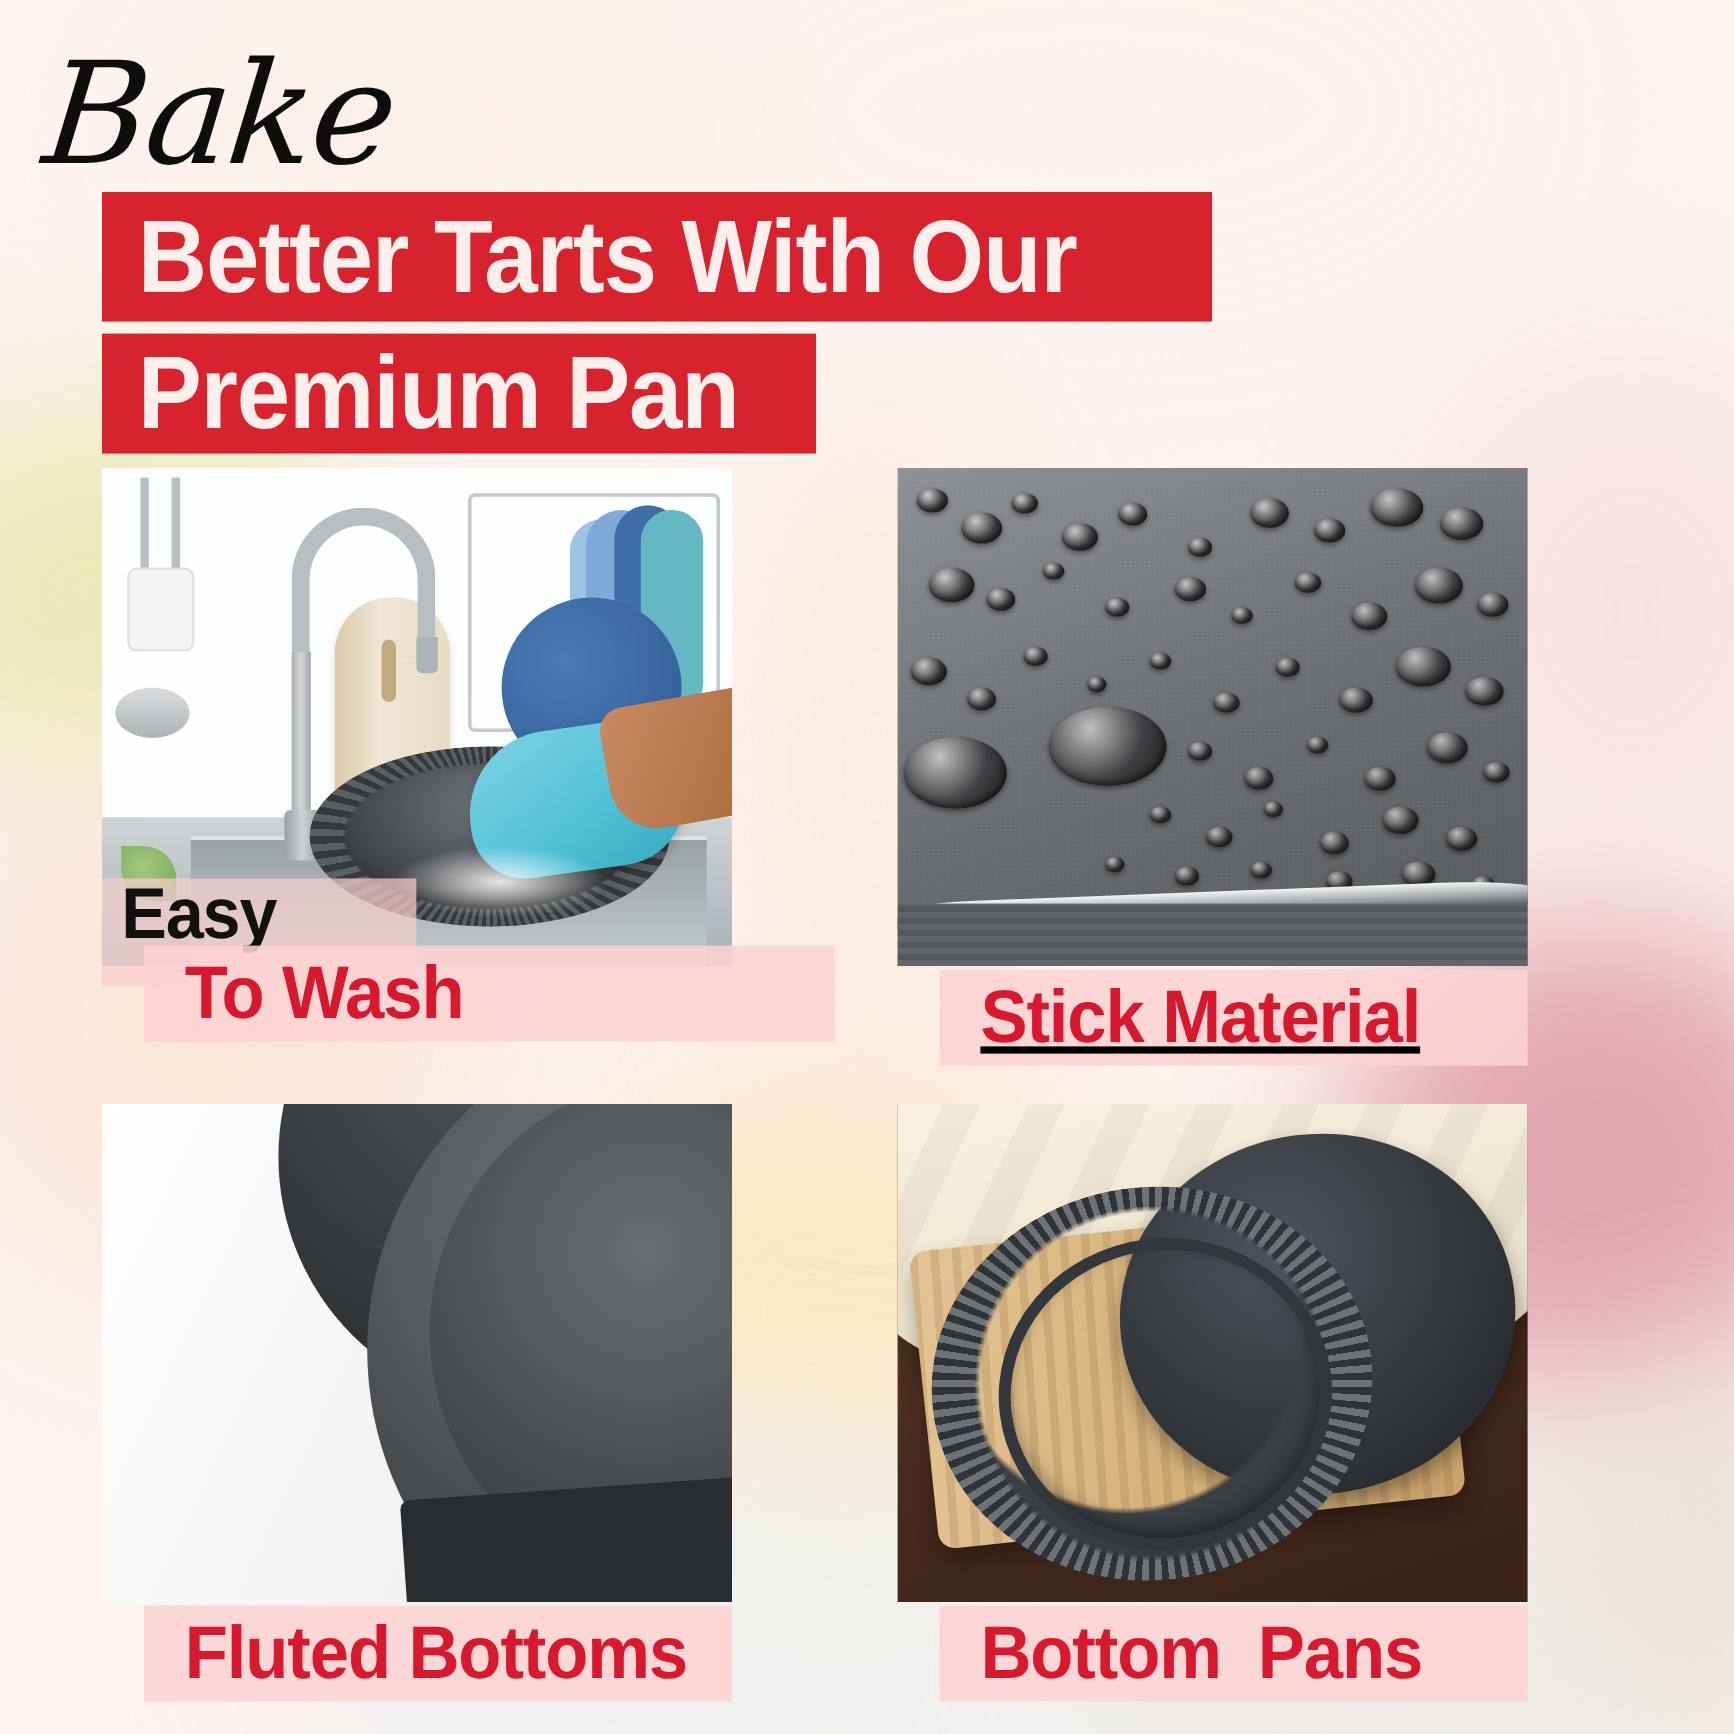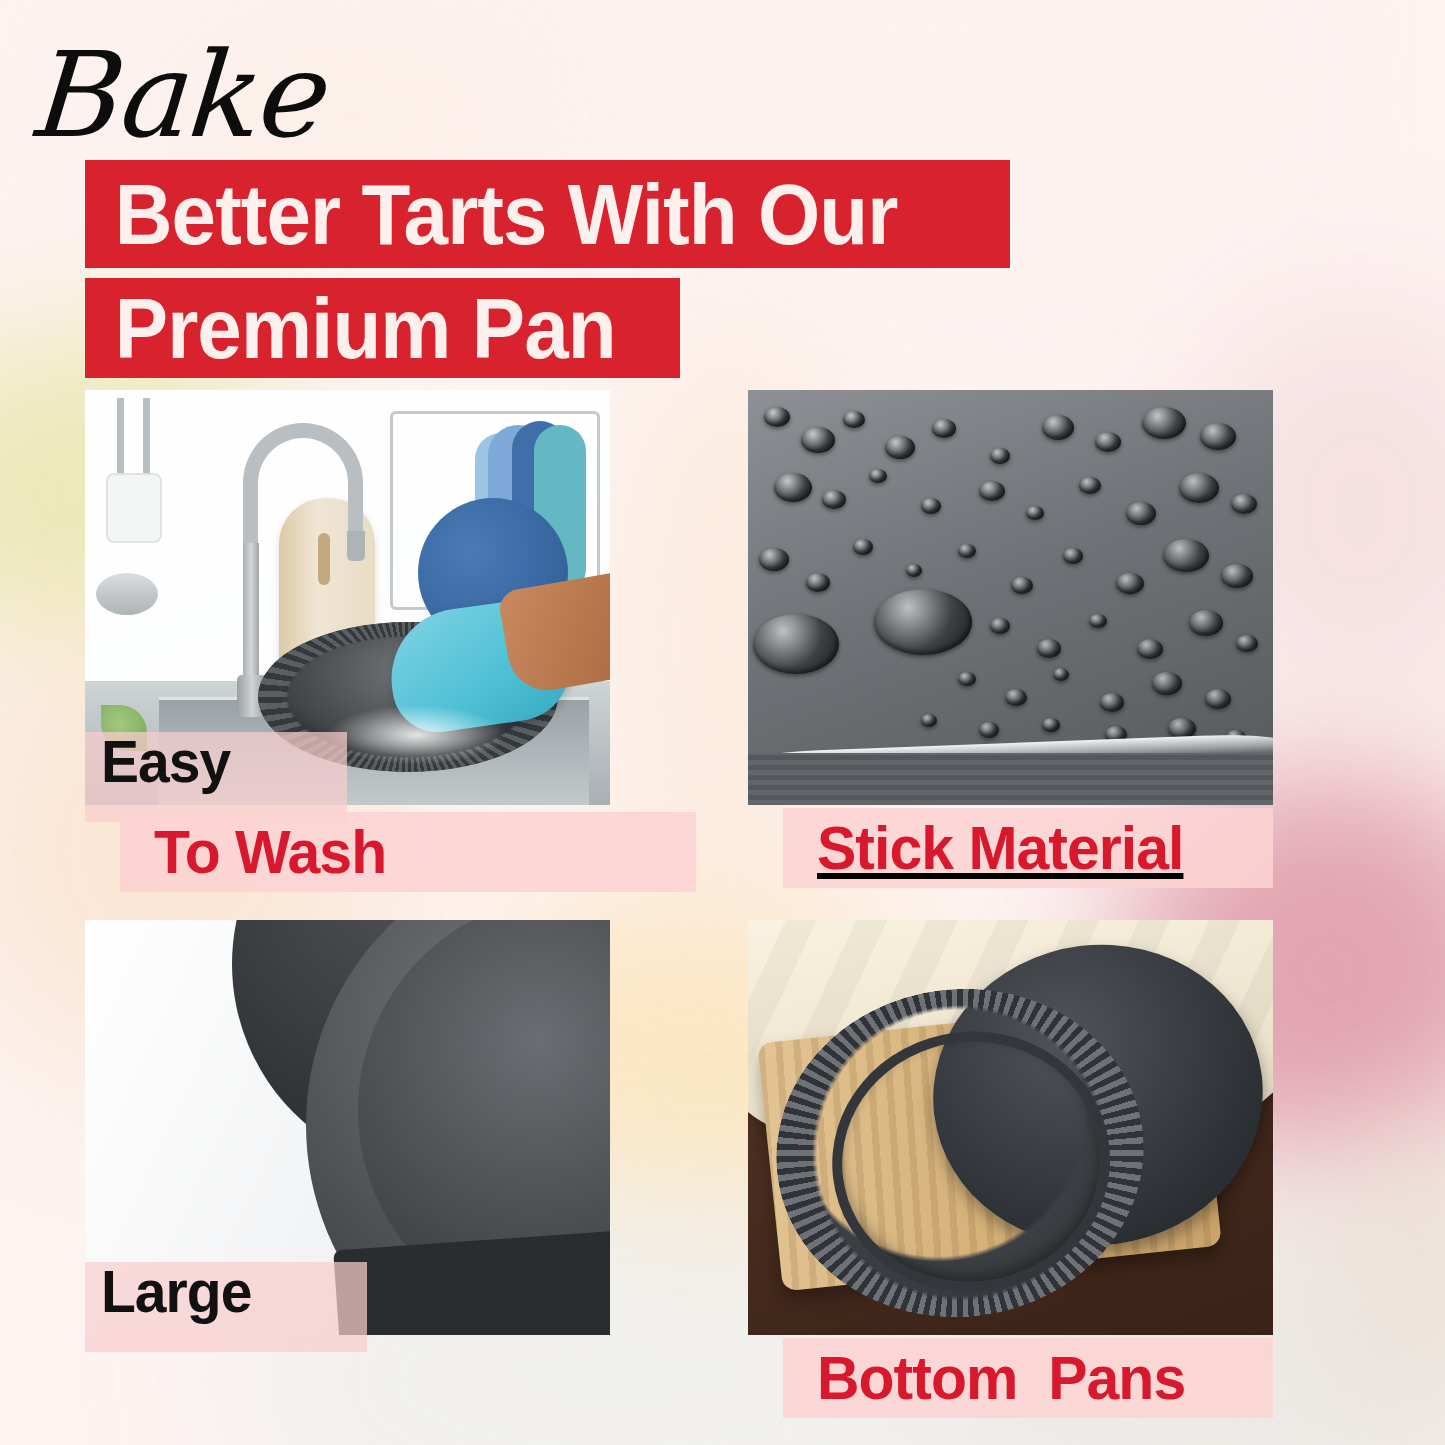--- a/index.html
+++ b/index.html
@@ -267,21 +267,21 @@
       <div class="spout"></div>
     </div>
     <div class="pan"></div>
     <div class="glove"></div>
     <div class="arm"></div>
     <div class="foam"></div>
   </div>
   <div class="label-top" style="left:0; top:342px; width:262px;">
     <span>Easy</span>
   </div>
-  <div class="label-bottom" style="left:35px; top:422px; width:576px;">
+  <div class="label-bottom" style="left:35px; top:398px; width:576px;">
     <span>To Wash</span>
   </div>
 </div>
 
 <div class="card" id="card2">
   <div class="photo p2">
     <div class="grain"></div>
     <div class="drop" style="left:3%;  top:4%;  width:26px; height:20px;"></div>
     <div class="drop" style="left:10%; top:9%;  width:34px; height:26px;"></div>
     <div class="drop" style="left:18%; top:5%;  width:22px; height:17px;"></div>
@@ -342,22 +342,22 @@
   </div>
 </div>
 
 <div class="card" id="card3">
   <div class="photo p3">
     <div class="disc"></div>
     <div class="ring"></div>
     <div class="inner"></div>
     <div class="base"></div>
   </div>
-  <div class="label-top" style="left:0; top:342px; width:282px;">
-    <span>Large</span>
+  <div class="label-bottom" style="left:35px; top:418px; width:490px;">
+    <span>Fluted Bottoms</span>
   </div>
 </div>
 
 <div class="card" id="card4">
   <div class="photo p4">
     <div class="cloth"></div>
     <div class="board"></div>
     <div class="disc"></div>
     <div class="pan"></div>
   </div>

